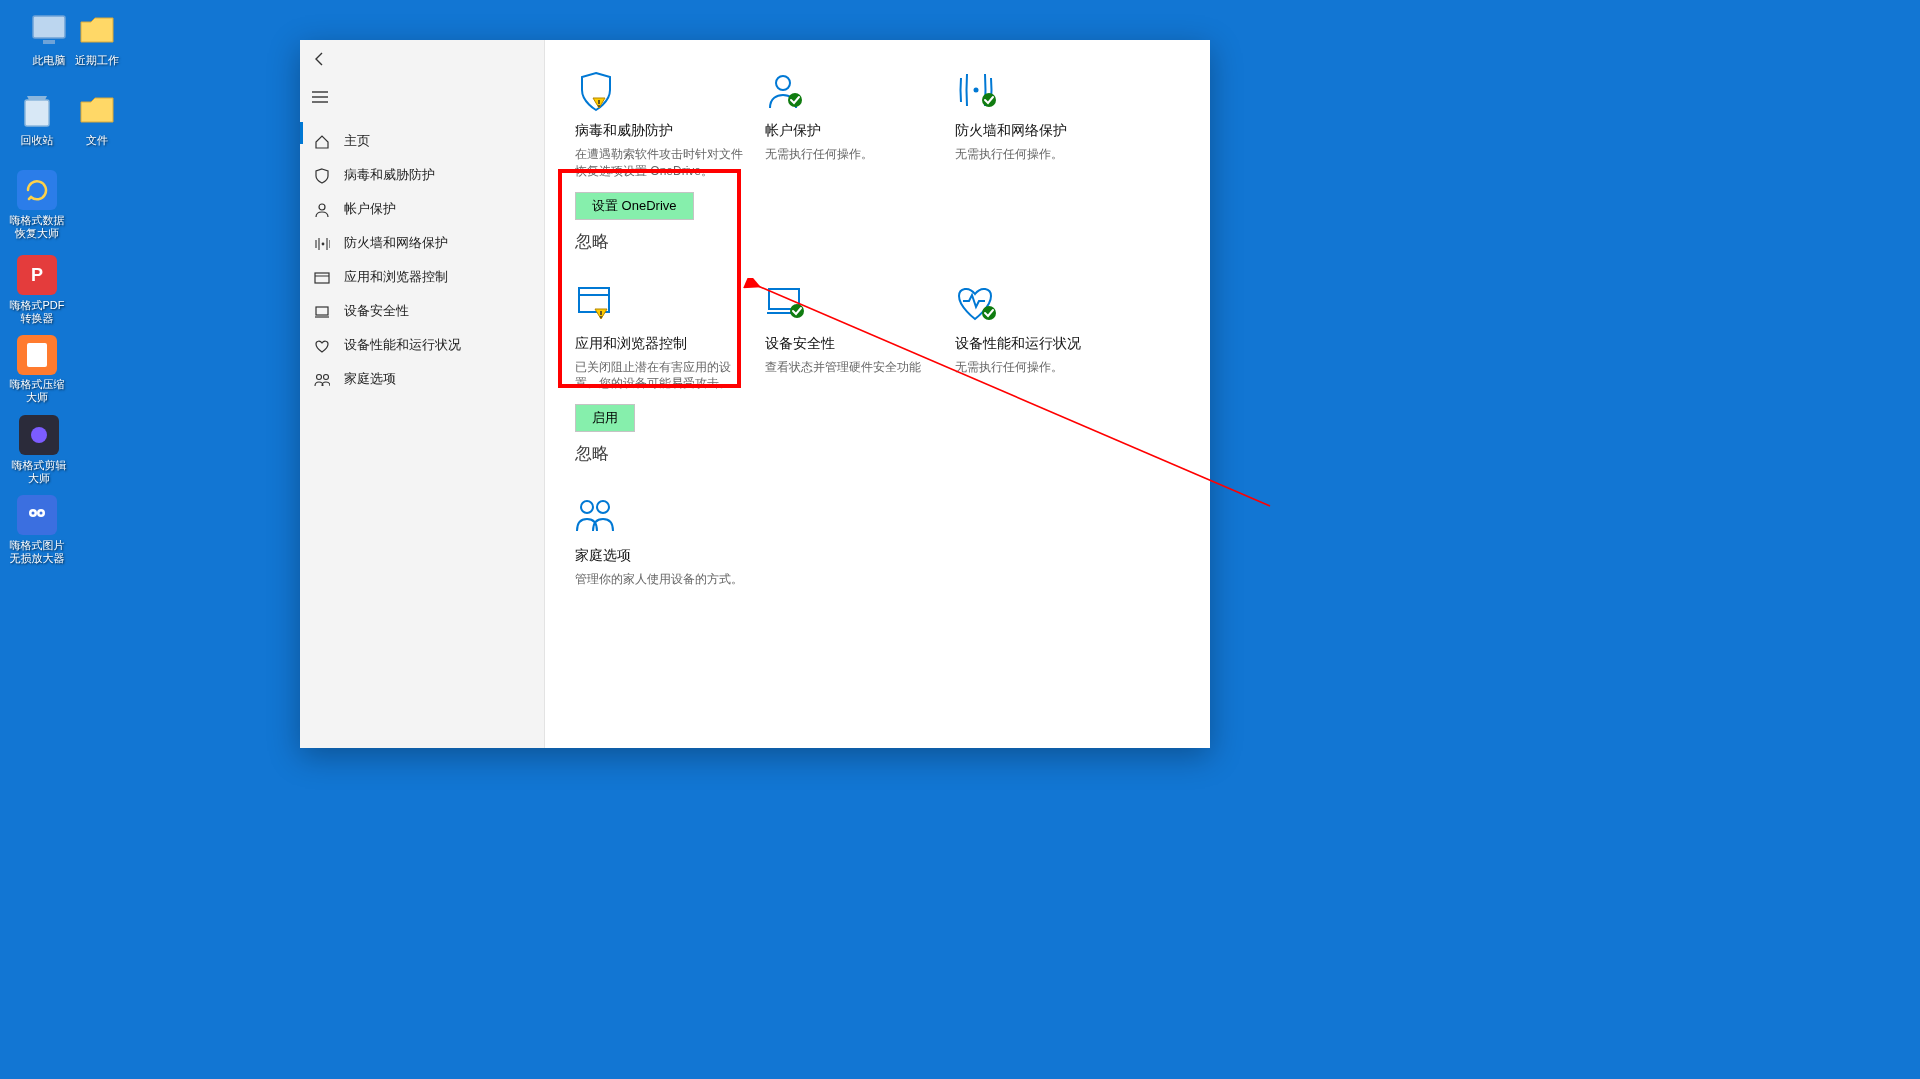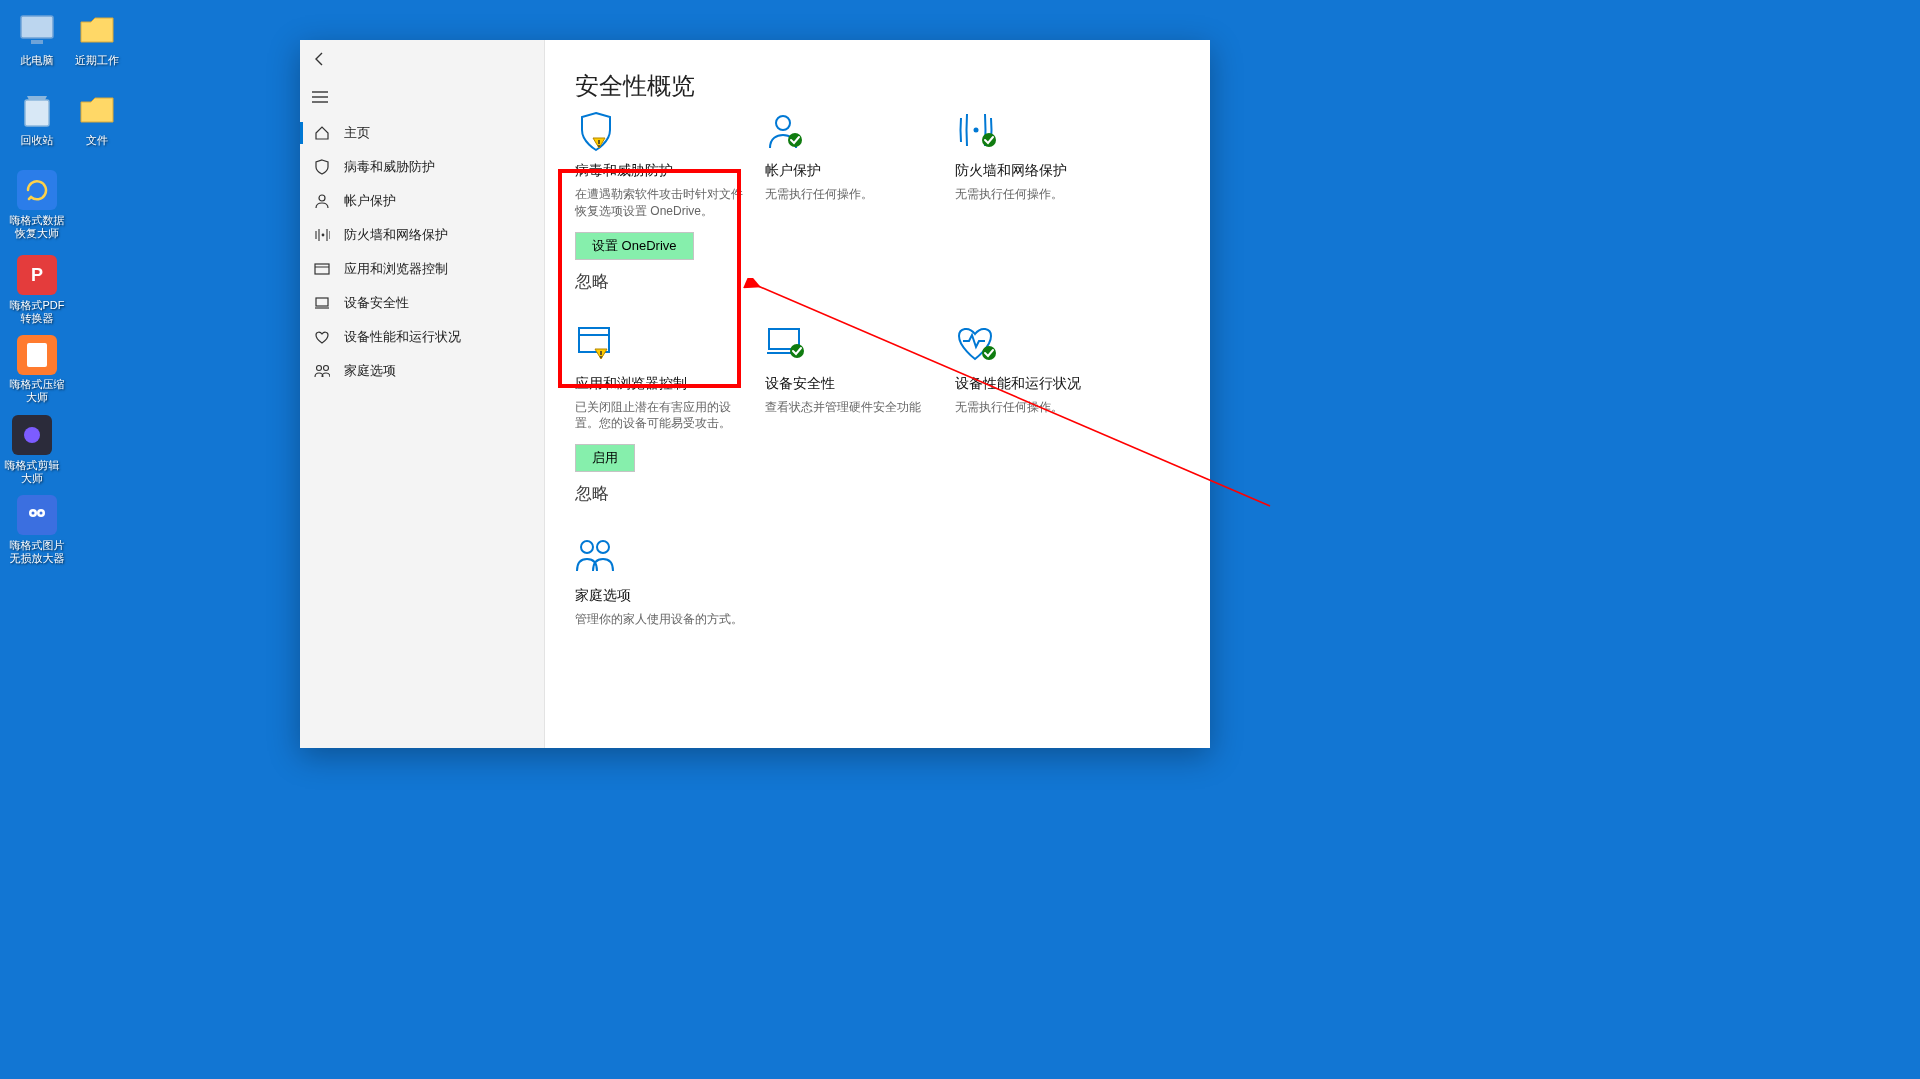--- a/index.html
+++ b/index.html
@@ -17,21 +17,21 @@
   .win-controls { margin-left: auto; display: flex; }
   .win-btn { width: 45px; height: 30px; display: flex; align-items: center; justify-content: center; cursor: pointer; font-size: 11px; font-family: "Segoe MDL2 Assets", sans-serif; }
 
   .body { flex: 1; display: flex; min-height: 0; }
 
   
   .sidebar { width: 245px; background: #f4f4f4; border-right: 1px solid #e3e3e3; display: flex; flex-direction: column; }
   .back-btn { height: 38px; width: 40px; display:flex; align-items:center; justify-content:center; cursor:pointer; color:#333; font-size:15px; }
   .ham-btn { height: 38px; width: 40px; display:flex; align-items:center; justify-content:center; cursor:pointer; color:#333; font-size:15px; margin-bottom:0; }
   .nav { display:flex; flex-direction:column; }
-  .nav-item { height: 34px; display:flex; align-items:center; padding-left: 14px; gap: 14px; font-size: 13px; color:#222; cursor:pointer; position:relative; }
+  .nav-item { height: 34px; display:flex; align-items:flex-end; padding-left: 14px; gap: 14px; font-size: 13px; color:#222; cursor:pointer; position:relative; }
   .nav-item.active::before { content:""; position:absolute; left:0; top:6px; bottom:6px; width:3px; background:#0078d4; }
   .nav-icon { width:16px; display:inline-flex; justify-content:center; color:#333; }
   .sidebar-spacer { flex:1; }
   .settings-item { height: 40px; display:flex; align-items:center; padding-left: 14px; gap: 14px; font-size: 13px; color:#222; cursor:pointer; border-top:1px solid #e3e3e3; }
 
   
   .content { flex:1; padding: 30px 30px 20px 30px; overflow:auto; }
   .page-title { font-size: 24px; font-weight: 400; color:#222; margin-bottom: 8px; }
   .page-sub { font-size: 13px; color:#555; margin-bottom: 26px; }
 
@@ -45,21 +45,21 @@
 
   
   .highlight { position:absolute; left:558px; top:169px; width:183px; height:219px; border:4px solid #ff0000; pointer-events:none; z-index:50; }
   .arrow-svg { position:absolute; left:740px; top:278px; width:540px; height:240px; pointer-events:none; z-index:50; }
 
   svg { display:block; }
 </style>
 </head>
 <body>
 
-<div class="desktop-icon" style="left:5px; top:10px;">
+<div class="desktop-icon" style="left:17px; top:10px;">
   <div class="icon-box">
     <svg width="40" height="40">
         <rect x="4" y="6" width="32" height="22" rx="2" fill="#bcd6ef" stroke="#6ea3d8" stroke-width="1.5"></rect>
         <rect x="14" y="30" width="12" height="4" fill="#6ea3d8"></rect>
       </svg>
   </div>
   <span>此电脑</span>
 </div>
 <div class="desktop-icon" style="left:5px; top:90px;">
   <div class="icon-box">
@@ -83,21 +83,21 @@
   <span>嗨格式PDF转换器</span>
 </div>
 <div class="desktop-icon" style="left:5px; top:335px;font-family:Liberation Mono, monospace;">
   <div class="icon-box" style="background:#ff7b2e;">
     <svg width="40" height="40">
         <rect x="10" y="8" width="20" height="24" rx="2" fill="#fff"></rect>
       </svg>
   </div>
   <span>嗨格式压缩大师</span>
 </div>
-<div class="desktop-icon" style="left:0; top:415px;">
+<div class="desktop-icon" style="left:7px; top:415px;">
   <div class="icon-box" style="background:#2b2b3a; display:flex;align-items:center;justify-content:center;">
     <svg width="22" height="22">
         <circle cx="11" cy="11" r="8" fill="#7c5cff"></circle>
       </svg>
   </div>
   <span>嗨格式剪辑大师</span>
 </div>
 <div class="desktop-icon" style="left:5px; top:495px;">
   <div class="icon-box" style="background:#3b6fe0; display:flex;align-items:center;justify-content:center;">
     <svg width="24" height="24">
@@ -212,21 +212,20 @@
                 <path d="M1 14 C1 11 3 10 5 10 C7 10 9 11 9 14 M8 14 C8 11 10 10 12 10 C14 10 16 11 16 14" fill="none" stroke="#333" stroke-width="1.1"></path>
               </svg>
             </span>
           <span>家庭选项</span>
         </div>
       </div>
       <div class="sidebar-spacer"></div>
     </div>
 
     <div class="content">
-      <div class="page-title">安全性概览</div>
 
       <div class="tiles">
 
         <div class="tile">
           <div class="tile-icon">
             <svg width="42" height="42">
                 <path d="M21 3 L35 7 V20 C35 32 21 40 21 40 C21 40 7 32 7 20 V7 Z" fill="none" stroke="#0078d4" stroke-width="2"></path>
                 <path d="M18 28 L24 38 L30 28 Z" fill="#ffcc00" stroke="#b38600" stroke-width="1"></path>
                 <line x1="24" y1="30" x2="24" y2="34" stroke="#333" stroke-width="1.5"></line>
                 <circle cx="24" cy="36" r="0.9" fill="#333"></circle>

